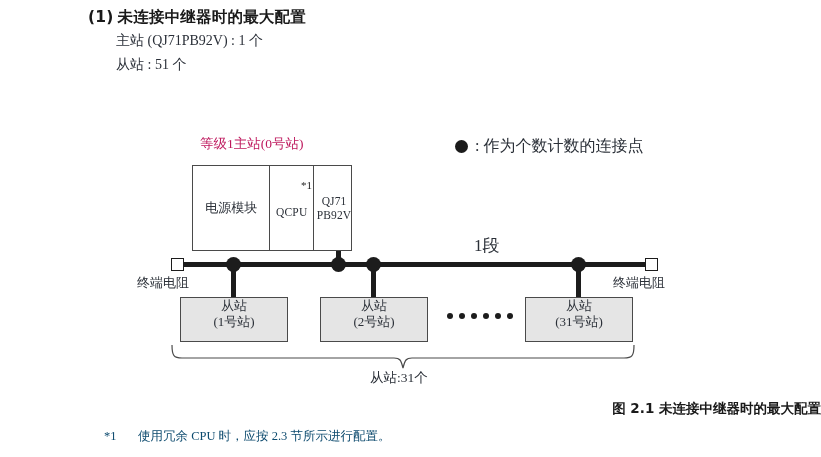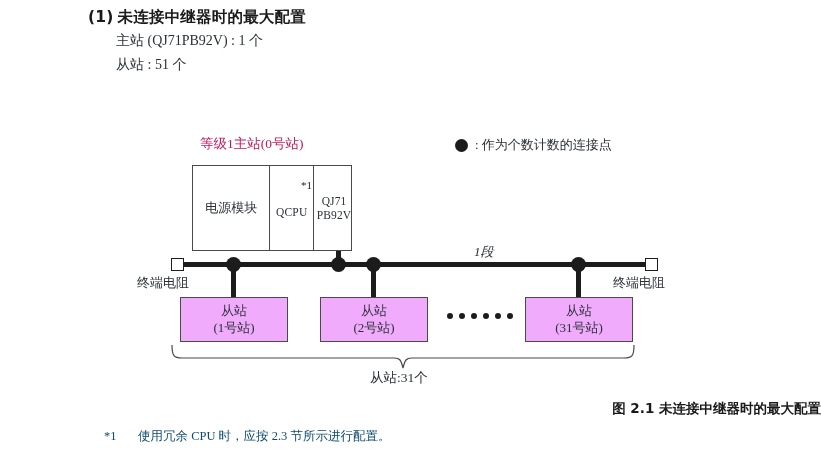--- a/index.html
+++ b/index.html
@@ -29,21 +29,21 @@
 
   
   #legend{
     position:absolute;left:455px;top:136px;
     display:flex;align-items:center;white-space:nowrap;
   }
   #legend .dot{
     width:13px;height:13px;border-radius:50%;
     background:#1b1b1b;display:inline-block;margin-right:7px;
   }
-  #legend .txt{font-size:13px;color:#2b3038;text-align:center;}
+  #legend .txt{font-size:16px;color:#2b3038;text-align:center;}
 
   
   #master-caption{
     position:absolute;left:200px;top:135px;
     font-size:13.5px;white-space:nowrap;color:#be185d;
   }
   #master-box{
     position:absolute;left:192px;top:165px;width:160px;height:86px;
     border:1px solid #4a4a4a;box-sizing:border-box;
     display:flex;background:#fff;
@@ -76,36 +76,36 @@
   #term-right-sq{left:645px;top:258px;}
   #term-left-label{
     position:absolute;left:137px;top:274px;font-size:13px;
     white-space:nowrap;color:#2b3038;
   }
   #term-right-label{
     position:absolute;left:613px;top:274px;font-size:13px;
     white-space:nowrap;color:#2b3038;
   }
   #segment-label{
-    position:absolute;left:474px;top:243px;font-size:13px;
-    white-space:nowrap;color:#2b3038;font-style:italic;
+    position:absolute;left:474px;top:234px;font-size:17px;
+    white-space:nowrap;color:#2b3038;
   }
 
   .node-dot{
     position:absolute;width:15px;height:15px;border-radius:50%;
     background:#1c1c1c;
   }
   .drop{position:absolute;width:5px;background:#1c1c1c;}
 
   
   .slave-box{
     position:absolute;top:297px;width:108px;height:45px;
-    border:1px solid #4a4a4a;box-sizing:border-box;background:#f0abfc;
+    border:1px solid #4a4a4a;box-sizing:border-box;background:#e5e5e5;
     display:flex;flex-direction:column;align-items:center;
-    justify-content:center;line-height:1.25;
+    line-height:1.25;
   }
   .slave-box span{font-size:13px;color:#2b3038;white-space:nowrap;}
   #slave-1{left:180px;}
   #slave-2{left:320px;}
   #slave-31{left:525px;}
 
   #ellipsis{
     position:absolute;left:447px;top:313px;
     display:flex;gap:6px;align-items:center;
   }

